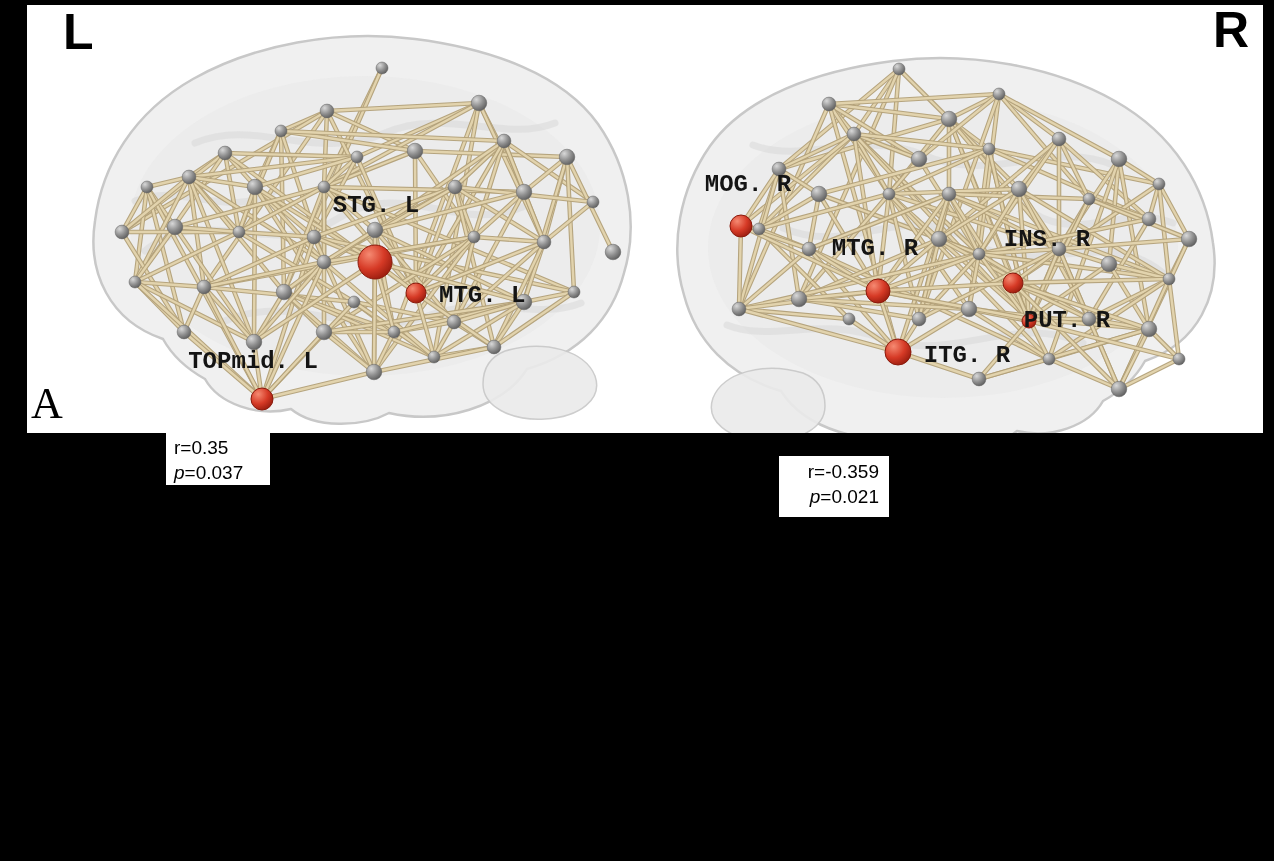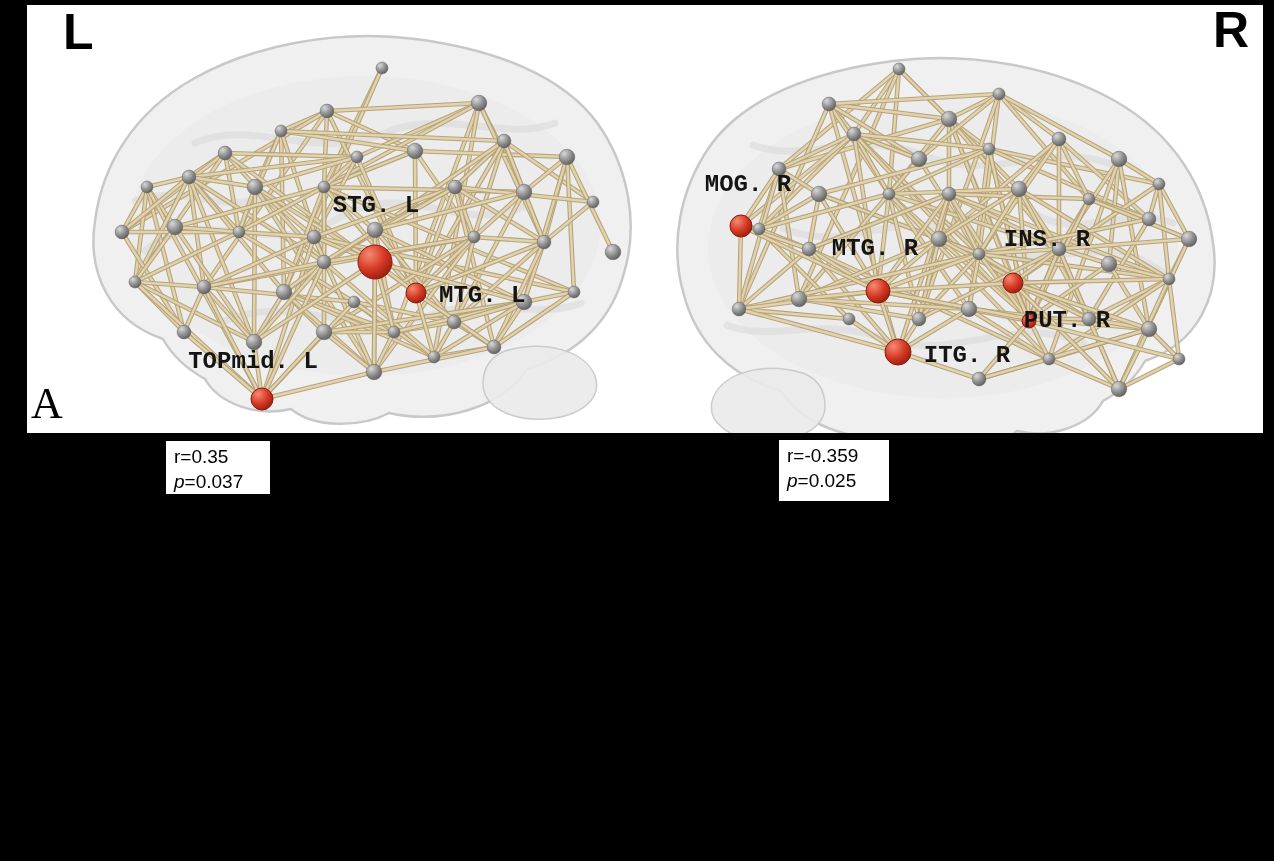--- a/index.html
+++ b/index.html
@@ -27,22 +27,22 @@
     position:absolute;left:4px;bottom:4px;
     font-size:44px;font-weight:400;color:#000;
     font-family:"Liberation Serif",serif;
   }
   .stat{
     position:absolute;background:#fff;color:#000;
     font-size:19px;line-height:25px;padding:3px 10px 4px 8px;
     font-family:"Liberation Sans",sans-serif;
   }
   .stat .it{font-style:italic;}
-  #statA{left:166px;top:441px;min-width:86px;height:46px;}
-  #statB{left:779px;top:440px;min-width:92px;height:54px;}
+  #statA{left:166px;top:432px;min-width:86px;height:46px;}
+  #statB{left:779px;top:456px;min-width:92px;height:54px;text-align:right;}
 </style>
 </head>
 <body>
 
 <div class="panel">
   <svg id="brainSvg" width="1236" height="428" viewBox="0 0 1236 428">
       <defs>
         <radialGradient id="gGray" cx="33%" cy="28%" r="80%">
           <stop offset="0" stop-color="#d8d8d8"></stop>
           <stop offset="0.55" stop-color="#8f8f8f"></stop>
@@ -878,14 +878,14 @@
   <div class="corner-a">A</div>
 </div>
 
 <div class="stat" id="statA">
   <div>r=0.35</div>
   <div><span class="it">p</span><span>=0.037</span></div>
 </div>
 
 <div class="stat" id="statB">
   <div>r=-0.359</div>
-  <div><span class="it">p</span><span>=0.025</span></div>
+  <div><span class="it">p</span><span>=0.021</span></div>
 </div>
 
 </body></html>

